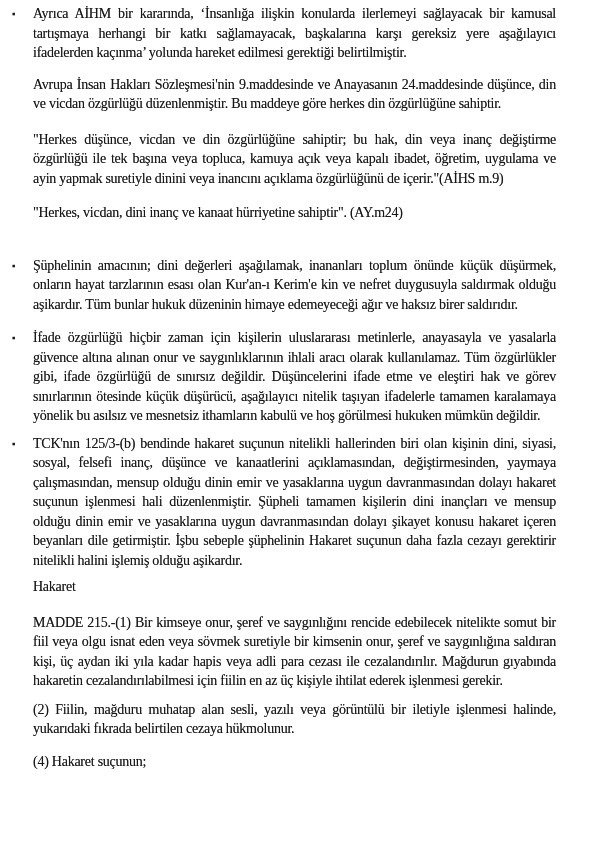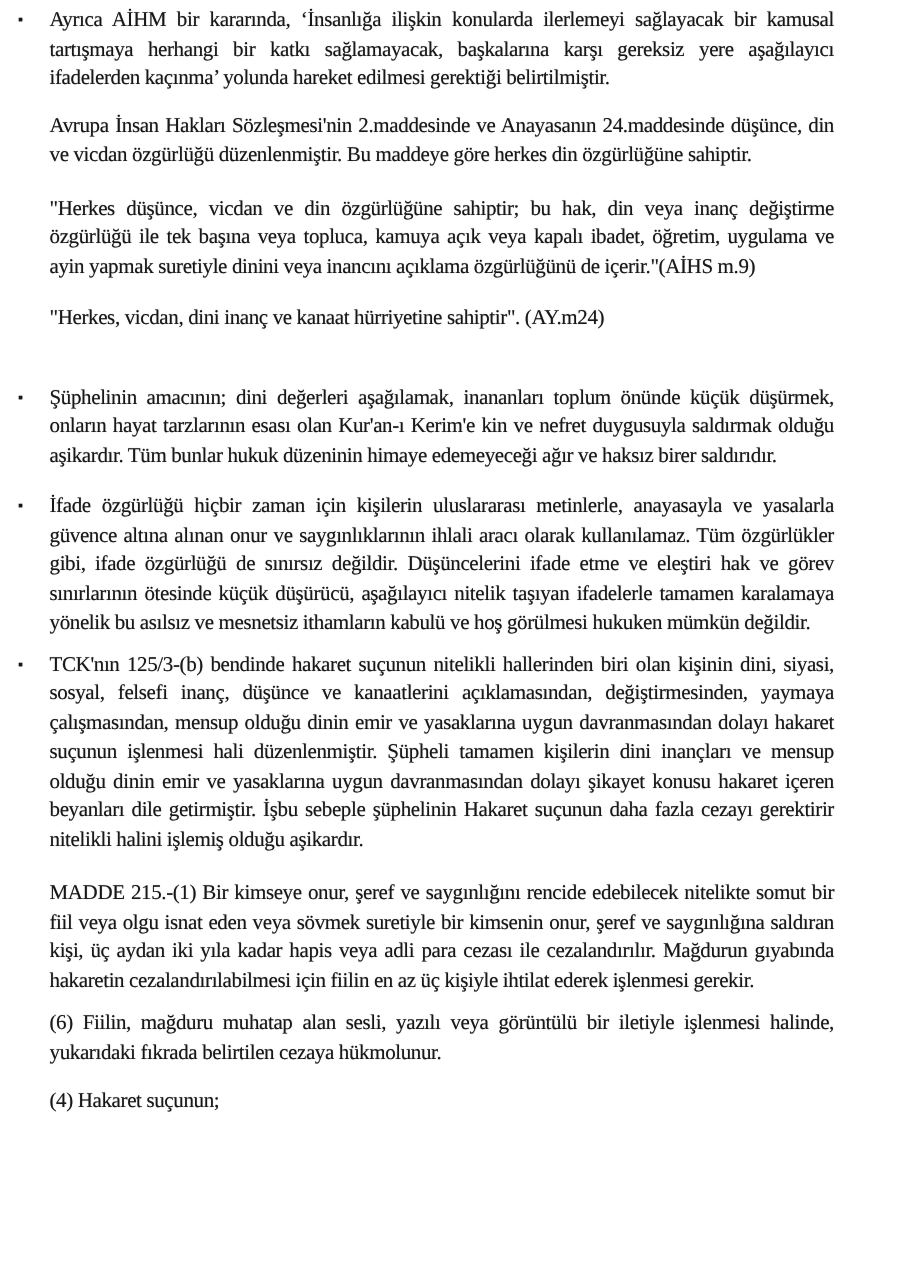--- a/index.html
+++ b/index.html
@@ -44,22 +44,23 @@
   }
   .para-text {
     display: inline;
   }
 </style>
 </head>
 <body style="background: rgb(255, 255, 255);">
 
 <div class="doc" style="color: rgb(24, 24, 24);">
     <div class="para has-bullet" style="margin-top: 0px;"><span class="bullet-marker">▪</span><span class="para-text">Ayrıca AİHM bir kararında, ‘İnsanlığa ilişkin konularda ilerlemeyi sağlayacak bir kamusal tartışmaya herhangi bir katkı sağlamayacak, başkalarına karşı gereksiz yere aşağılayıcı ifadelerden kaçınma’ yolunda hareket edilmesi gerektiği belirtilmiştir.</span></div>
-    <div class="para" style="margin-top: 12px;"><span class="para-text">Avrupa İnsan Hakları Sözleşmesi'nin 2.maddesinde ve Anayasanın 24.maddesinde düşünce, din ve vicdan özgürlüğü düzenlenmiştir. Bu maddeye göre herkes din özgürlüğüne sahiptir.</span></div>
+    <div class="para" style="margin-top: 12px;"><span class="para-text">Avrupa İnsan Hakları Sözleşmesi'nin 9.maddesinde ve Anayasanın 24.maddesinde düşünce, din ve vicdan özgürlüğü düzenlenmiştir. Bu maddeye göre herkes din özgürlüğüne sahiptir.</span></div>
     <div class="para" style="margin-top: 16px;"><span class="para-text">"Herkes düşünce, vicdan ve din özgürlüğüne sahiptir; bu hak, din veya inanç değiştirme özgürlüğü ile tek başına veya topluca, kamuya açık veya kapalı ibadet, öğretim, uygulama ve ayin yapmak suretiyle dinini veya inancını açıklama özgürlüğünü de içerir."(AİHS m.9)</span></div>
     <div class="para" style="margin-top: 15px;"><span class="para-text">"Herkes, vicdan, dini inanç ve kanaat hürriyetine sahiptir". (AY.m24)</span></div>
     <div class="para has-bullet" style="margin-top: 33px;"><span class="bullet-marker">▪</span><span class="para-text">Şüphelinin amacının; dini değerleri aşağılamak, inananları toplum önünde küçük düşürmek, onların hayat tarzlarının esası olan Kur'an-ı Kerim'e kin ve nefret duygusuyla saldırmak olduğu aşikardır. Tüm bunlar hukuk düzeninin himaye edemeyeceği ağır ve haksız birer saldırıdır.</span></div>
     <div class="para has-bullet" style="margin-top: 14px;"><span class="bullet-marker">▪</span><span class="para-text">İfade özgürlüğü hiçbir zaman için kişilerin uluslararası metinlerle, anayasayla ve yasalarla güvence altına alınan onur ve saygınlıklarının ihlali aracı olarak kullanılamaz. Tüm özgürlükler gibi, ifade özgürlüğü de sınırsız değildir. Düşüncelerini ifade etme ve eleştiri hak ve görev sınırlarının ötesinde küçük düşürücü, aşağılayıcı nitelik taşıyan ifadelerle tamamen karalamaya yönelik bu asılsız ve mesnetsiz ithamların kabulü ve hoş görülmesi hukuken mümkün değildir.</span></div>
     <div class="para has-bullet" style="margin-top: 8px;"><span class="bullet-marker">▪</span><span class="para-text">TCK'nın  125/3-(b) bendinde hakaret suçunun nitelikli hallerinden biri olan kişinin dini, siyasi, sosyal, felsefi inanç, düşünce ve kanaatlerini açıklamasından, değiştirmesinden, yaymaya çalışmasından, mensup olduğu dinin emir ve yasaklarına uygun davranmasından dolayı hakaret suçunun işlenmesi hali düzenlenmiştir. Şüpheli tamamen kişilerin dini inançları ve mensup olduğu dinin emir ve yasaklarına uygun  davranmasından dolayı şikayet konusu hakaret içeren beyanları dile getirmiştir. İşbu sebeple şüphelinin Hakaret suçunun daha fazla cezayı gerektirir nitelikli halini işlemiş  olduğu aşikardır.</span></div>
+    <div class="para" style="margin-top: 7px;"><span class="para-text">Hakaret</span></div>
     <div class="para" style="margin-top: 16px;"><span class="para-text">MADDE 215.-(1) Bir kimseye onur, şeref ve saygınlığını  rencide edebilecek nitelikte somut bir fiil veya olgu isnat eden veya sövmek suretiyle bir kimsenin onur, şeref ve saygınlığına saldıran kişi,  üç aydan iki yıla kadar hapis  veya adli para cezası ile cezalandırılır.  Mağdurun gıyabında hakaretin cezalandırılabilmesi  için fiilin en az üç kişiyle  ihtilat  ederek işlenmesi gerekir.</span></div>
-    <div class="para" style="margin-top: 9px;"><span class="para-text">(6) Fiilin, mağduru muhatap alan sesli,  yazılı veya görüntülü bir iletiyle işlenmesi  halinde, yukarıdaki fıkrada belirtilen  cezaya hükmolunur.</span></div>
+    <div class="para" style="margin-top: 9px;"><span class="para-text">(2) Fiilin, mağduru muhatap alan sesli,  yazılı veya görüntülü bir iletiyle işlenmesi  halinde, yukarıdaki fıkrada belirtilen  cezaya hükmolunur.</span></div>
     <div class="para" style="margin-top: 13px;"><span class="para-text">(4) Hakaret suçunun;</span></div>
   </div>
 
 </body></html>

